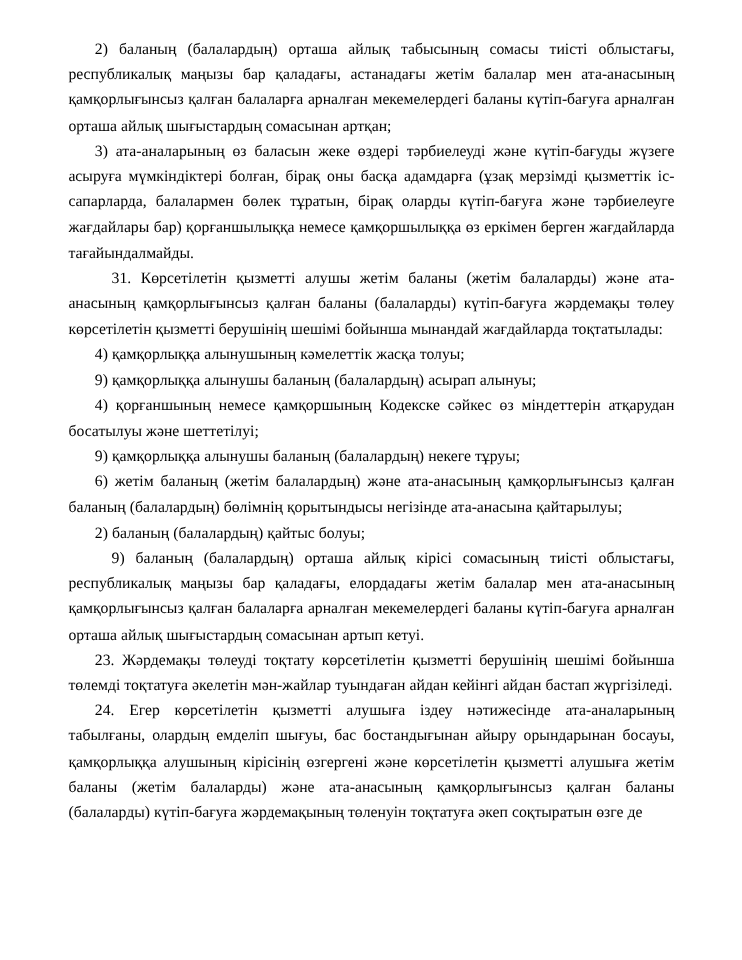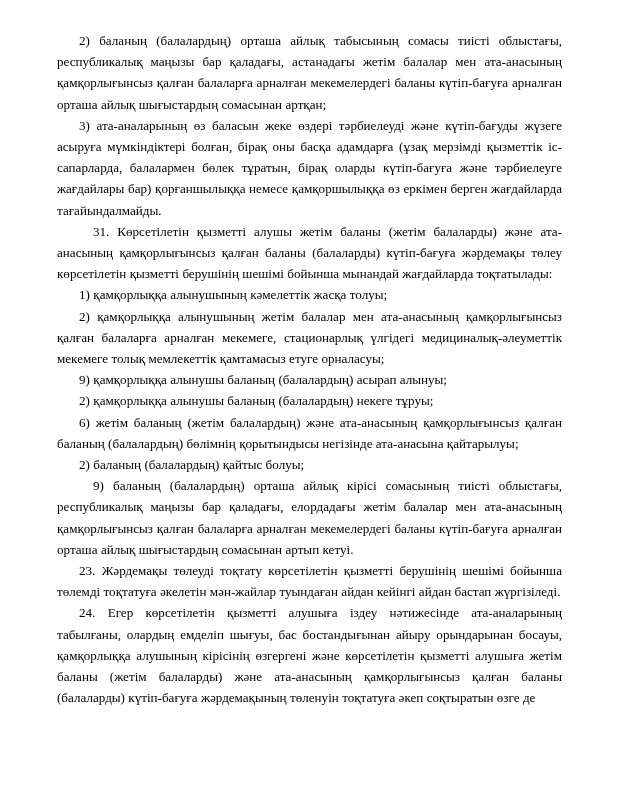--- a/index.html
+++ b/index.html
@@ -53,28 +53,28 @@
 
 <div id="page">
   <div id="doc-body">
 
     <p class="para indent-small">2) баланың (балалардың) орташа айлық табысының сомасы тиісті облыстағы, республикалық маңызы бар қаладағы, астанадағы жетім балалар мен ата-анасының қамқорлығынсыз қалған балаларға арналған мекемелердегі баланы күтіп-бағуға арналған орташа айлық шығыстардың сомасынан артқан;</p>
 
     <p class="para indent-small">3) ата-аналарының өз баласын жеке өздері тәрбиелеуді және күтіп-бағуды жүзеге асыруға мүмкіндіктері болған, бірақ оны басқа адамдарға (ұзақ мерзімді қызметтік іс-сапарларда, балалармен бөлек тұратын, бірақ оларды күтіп-бағуға және тәрбиелеуге жағдайлары бар) қорғаншылыққа немесе қамқоршылыққа өз еркімен берген жағдайларда тағайындалмайды.</p>
 
     <p class="para">31. Көрсетілетін қызметті алушы жетім баланы (жетім балаларды) және ата-анасының қамқорлығынсыз қалған баланы (балаларды) күтіп-бағуға жәрдемақы төлеу көрсетілетін қызметті берушінің шешімі бойынша мынандай жағдайларда тоқтатылады:</p>
 
-    <p class="para indent-small">1) қамқорлыққа алынушының кәмелеттік жасқа толуы;</p>
+    <p class="para indent-small">4) қамқорлыққа алынушының кәмелеттік жасқа толуы;</p>
 
-    <p class="para indent-small">2) қамқорлыққа алынушының жетім балалар мен ата-анасының қамқорлығынсыз қалған балаларға арналған мекемеге, стационарлық үлгідегі медициналық-әлеуметтік мекемеге толық мемлекеттік қамтамасыз етуге орналасуы;</p>
 
     <p class="para indent-small">9) қамқорлыққа алынушы баланың (балалардың) асырап алынуы;</p>
 
+    <p class="para indent-small">4) қорғаншының немесе қамқоршының Кодекске сәйкес өз міндеттерін атқарудан босатылуы және шеттетілуі;</p>
 
-    <p class="para indent-small">2) қамқорлыққа алынушы баланың (балалардың) некеге тұруы;</p>
+    <p class="para indent-small">9) қамқорлыққа алынушы баланың (балалардың) некеге тұруы;</p>
 
 
     <p class="para indent-small">6) жетім баланың (жетім балалардың) және ата-анасының қамқорлығынсыз қалған баланың (балалардың) бөлімнің қорытындысы негізінде ата-анасына қайтарылуы;</p>
 
     <p class="para indent-small">2) баланың (балалардың) қайтыс болуы;</p>
 
     <p class="para">9) баланың (балалардың) орташа айлық кірісі сомасының тиісті облыстағы, республикалық маңызы бар қаладағы, елордадағы жетім балалар мен ата-анасының қамқорлығынсыз қалған балаларға арналған мекемелердегі баланы күтіп-бағуға арналған орташа айлық шығыстардың сомасынан артып кетуі.</p>
 
     <p class="para indent-small">23. Жәрдемақы төлеуді тоқтату көрсетілетін қызметті берушінің шешімі бойынша төлемді тоқтатуға әкелетін мән-жайлар туындаған айдан кейінгі айдан бастап жүргізіледі.</p>
 

